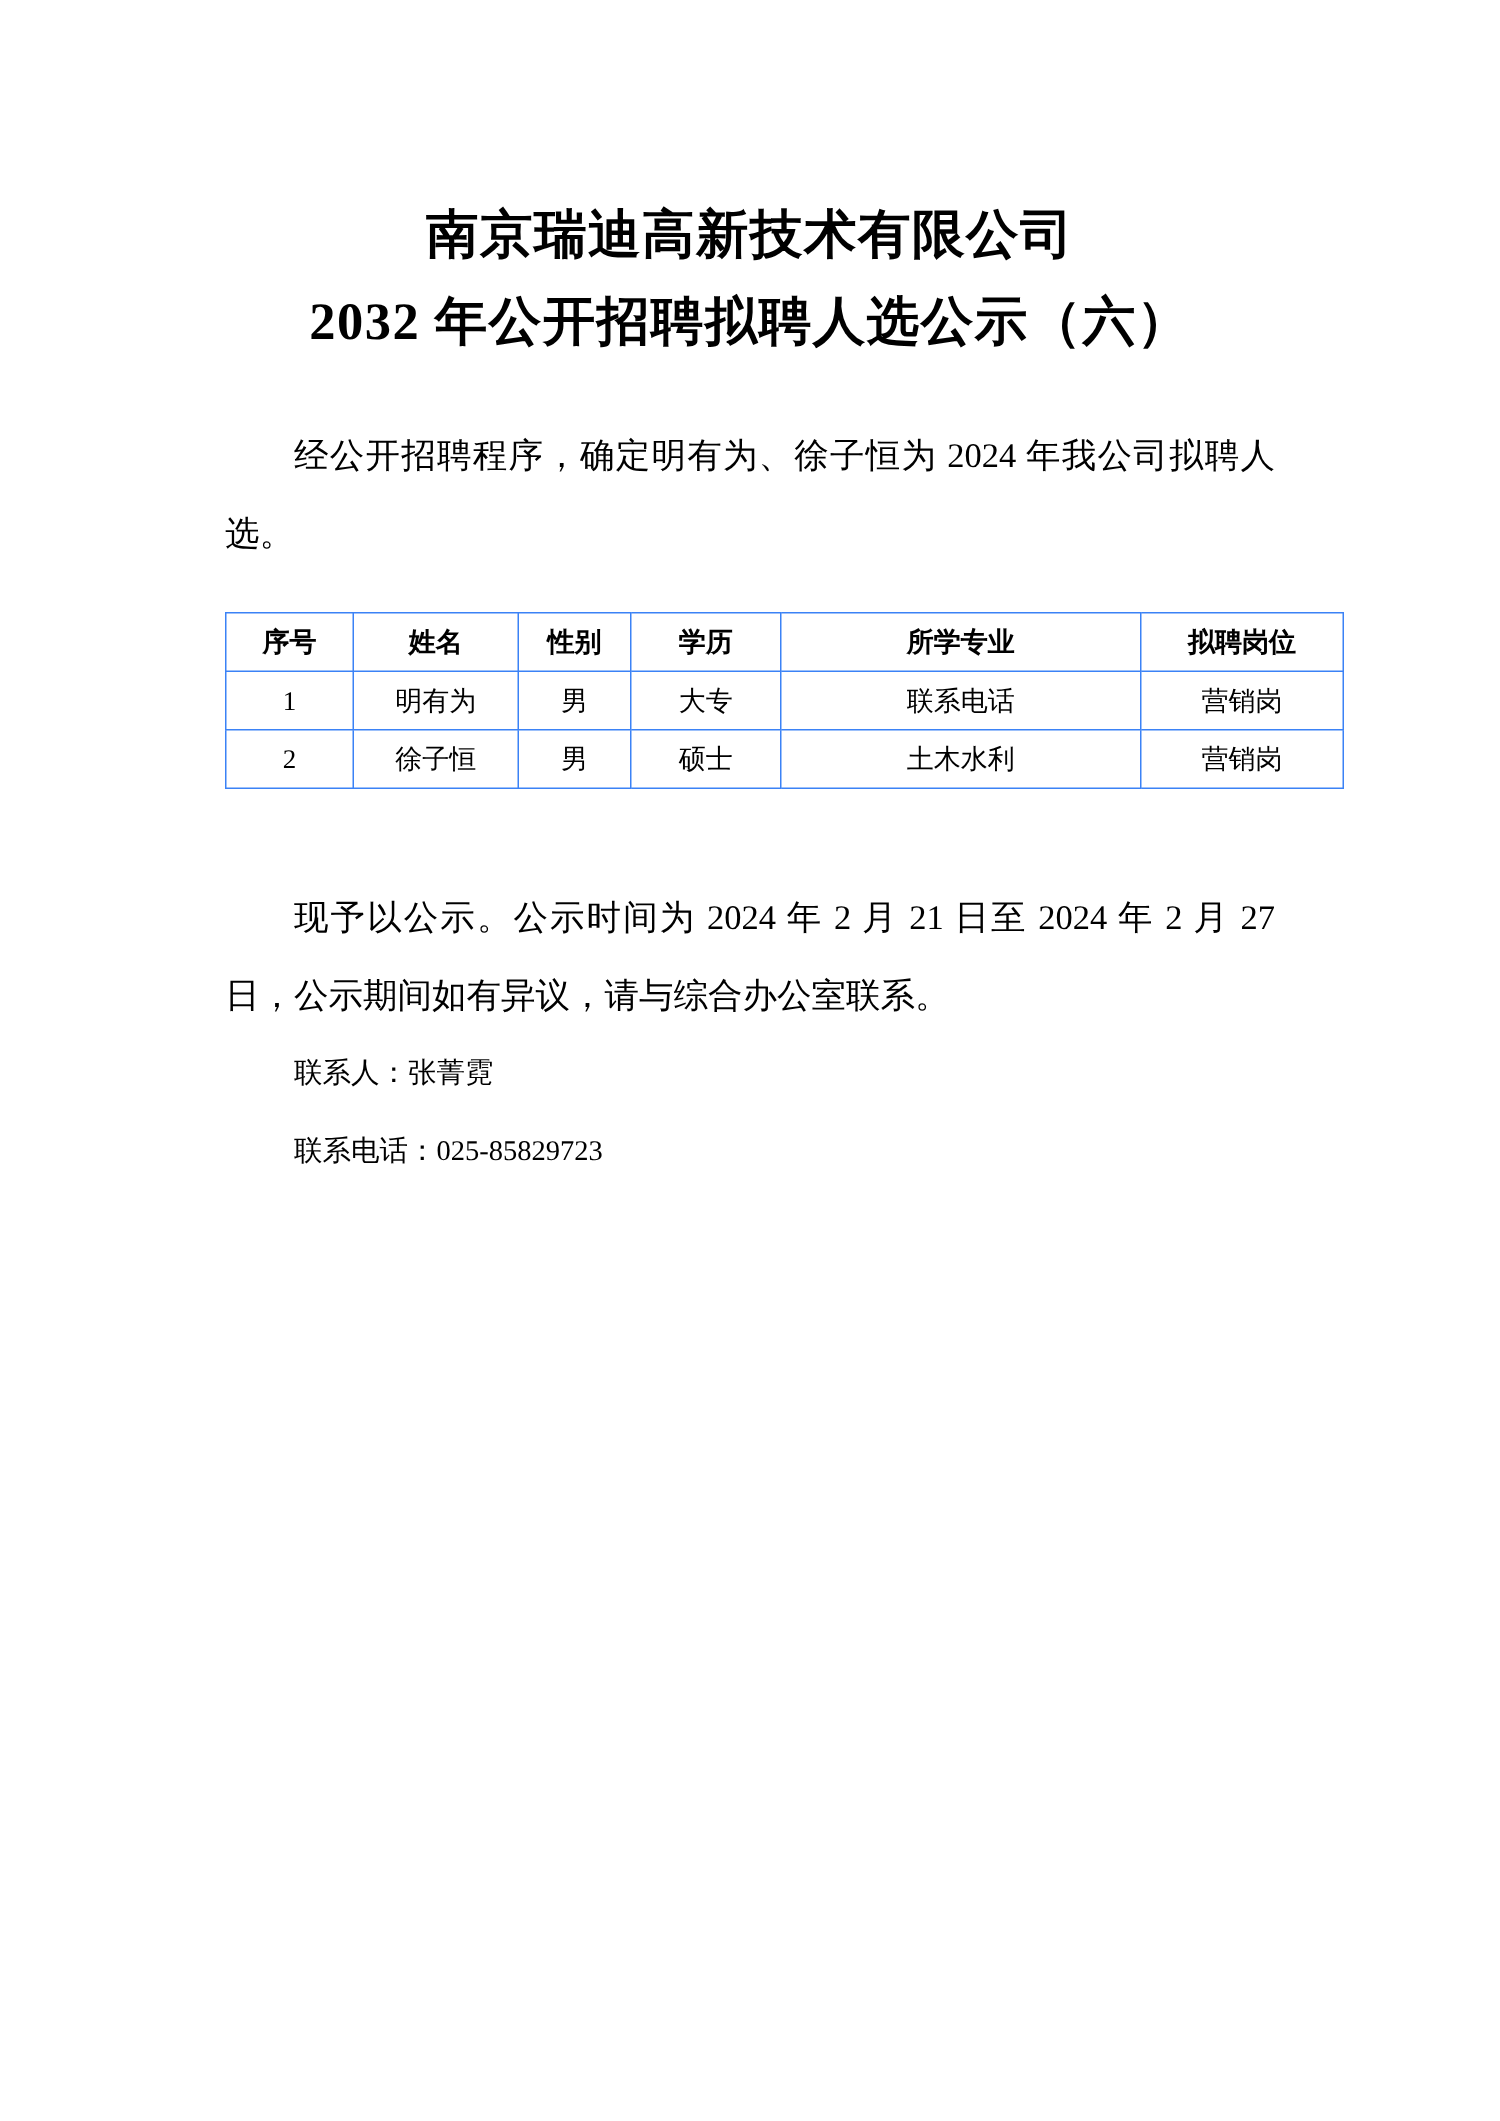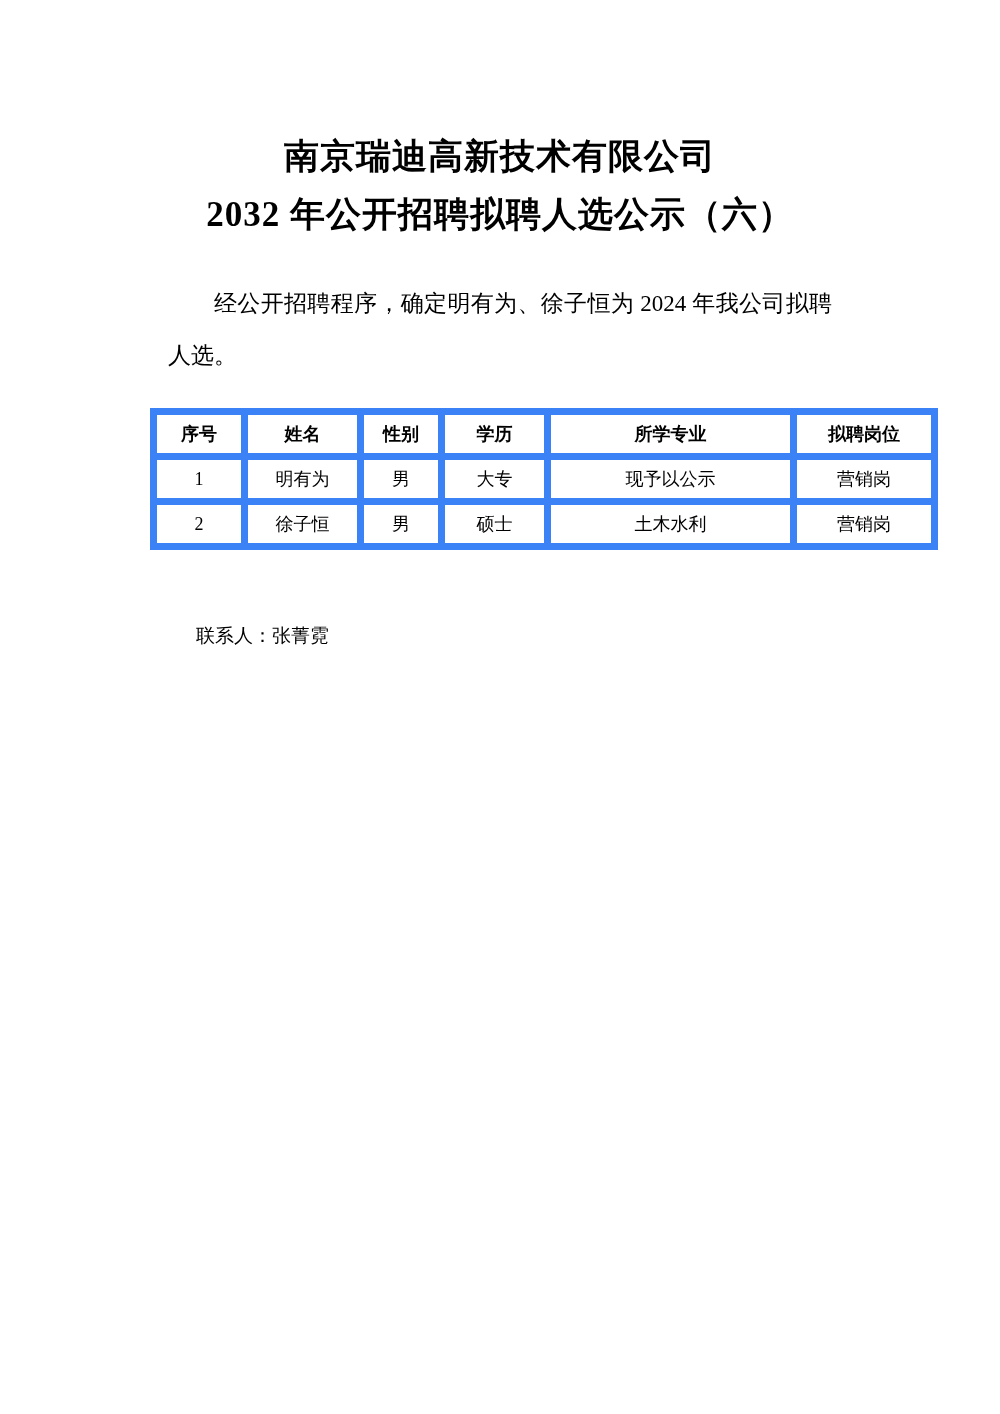--- a/index.html
+++ b/index.html
@@ -34,41 +34,41 @@
     white-space: nowrap;
   }
   .title-line.second {
     font-size: 35px;
   }
   .para {
     font-size: 23px;
     line-height: 52px;
     text-align: justify;
     text-justify: inter-ideograph;
-    margin: 18px;
+    margin: 0;
   }
   .para.first {
     margin-top: 34px;
     text-indent: 46px;
   }
   .para.indent {
     text-indent: 46px;
   }
   .table-wrap {
     margin-top: 26px;
   }
   table.persons {
     border-collapse: collapse;
     width: 700px;
     margin: 0 auto;
     table-layout: fixed;
   }
   table.persons th,
   table.persons td {
-    border: 7px solid #3b82f6;
+    border: 1px solid #3b82f6;
     text-align: center;
     font-size: 18px;
     height: 38px;
     padding: 0 2px;
     font-weight: normal;
   }
   table.persons th {
     font-weight: bold;
     font-size: 18px;
   }
@@ -112,32 +112,34 @@
           <th class="col-major">所学专业</th>
           <th class="col-post">拟聘岗位</th>
         </tr>
       </thead>
       <tbody>
         <tr>
           <td>1</td>
           <td>明有为</td>
           <td>男</td>
           <td>大专</td>
-          <td>现予以公示</td>
+          <td>联系电话</td>
           <td>营销岗</td>
         </tr>
         <tr>
           <td>2</td>
           <td>徐子恒</td>
           <td>男</td>
           <td>硕士</td>
           <td>土木水利</td>
           <td>营销岗</td>
         </tr>
       </tbody>
     </table>
   </div>
 
   <div class="after-table">
+    <p class="para indent">现予以公示。公示时间为 2024 年 2 月 21 日至 2024 年 2 月 27 日，公示期间如有异议，请与综合办公室联系。</p>
     <p class="contact-line">联系人：张菁霓</p>
+    <p class="contact-line">联系电话：025-85829723</p>
   </div>
 
 </div>
 
 </body></html>

